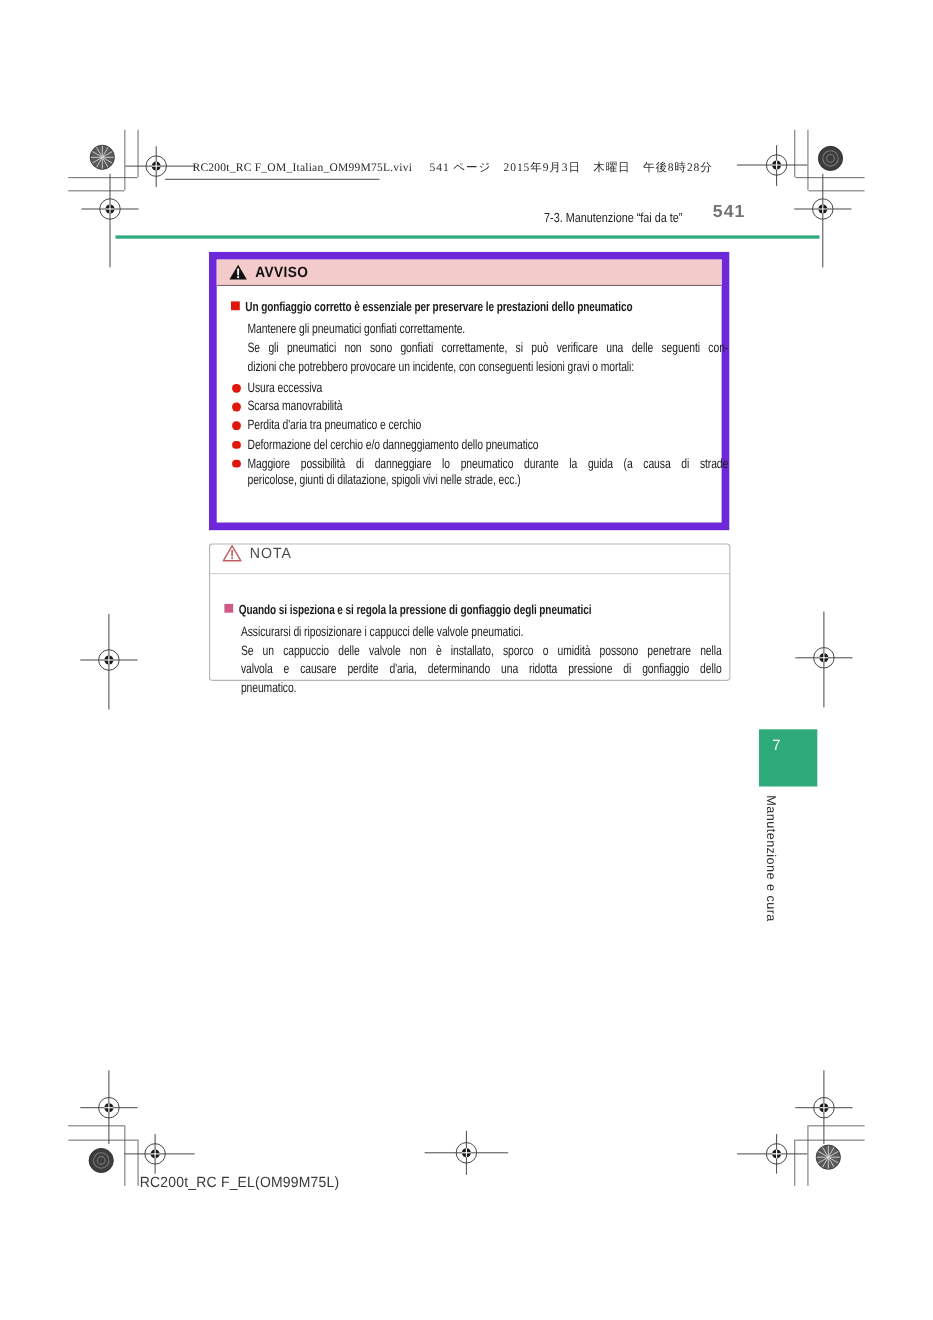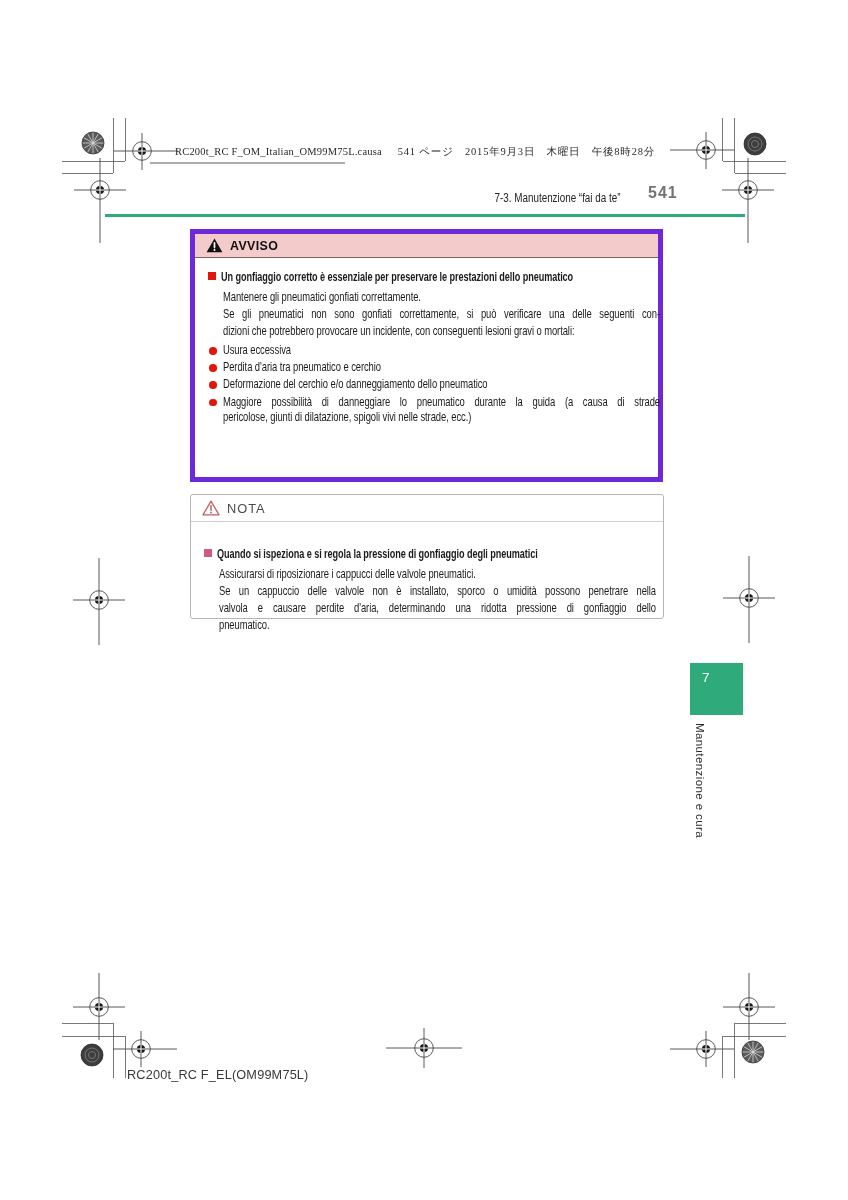--- a/index.html
+++ b/index.html
@@ -37,21 +37,21 @@
   
   .cond {
     width:575px; transform:scaleX(0.76); transform-origin:0 0;
     font-size:12.4px; line-height:17px; letter-spacing:-0.1px; white-space:normal;
   }
   .jl { text-align:justify; text-align-last:justify; }
 
   
   .warning-box {
     position:absolute; left:190px; top:229px; width:473px; height:253px;
-    border:5px solid #6d28d9; box-sizing:border-box; background:#fff;
+    border:7px solid #6d28d9; box-sizing:border-box; background:#fff;
   }
   .warning-head {
     height:23px; background:var(--warning_band_pink);
     border-bottom:1px solid #7d6464;
     display:flex; align-items:center; gap:7px; padding-left:11px;
   }
   .warning-head .ttl {
     font-weight:bold; font-size:13.5px; letter-spacing:0.4px; color:#0f0f0f;
     transform:scaleX(0.92); transform-origin:0 50%;
   }
@@ -69,21 +69,21 @@
     border-radius:50%; background:var(--warning_red);
   }
   ul.dots .cond { margin-left:28px; line-height:15.2px; }
 
   
   .nota-box {
     position:absolute; left:190px; top:494px; width:474px; height:125px;
     border:1px solid #b5b5b5; border-radius:3px; box-sizing:border-box; background:#fff;
   }
   .nota-head {
-    height:26px; display:flex; align-items:center; gap:7px; padding-left:11px;
+    height:26px; display:flex; gap:7px; padding-left:11px;
     border-bottom:1px solid #cfcfcf;
   }
   .nota-head .ttl {
     font-size:13.5px; color:#4a4a4a; letter-spacing:1px;
     transform:scaleX(0.95); transform-origin:0 50%;
   }
   .nota-box .sq-heading { margin-top:24px; }
 
   
   .chapter-tab {
@@ -185,21 +185,21 @@
       <use href="#reg" transform="translate(749,1007)"></use>
     </g>
 
     <use href="#pinwheel" transform="translate(93,143)"></use>
     <use href="#target" transform="translate(755,144)"></use>
     <use href="#target" transform="translate(92,1055)"></use>
     <use href="#pinwheel" transform="translate(753,1052)"></use>
   </svg>
 
   <div class="proof-header">
-    <span class="file">RC200t_RC F_OM_Italian_OM99M75L.causa</span>
+    <span class="file">RC200t_RC F_OM_Italian_OM99M75L.vivi</span>
     <span class="meta">541 ページ　2015年9月3日　木曜日　午後8時28分</span>
   </div>
 
   <div class="sec-title">7-3. Manutenzione “fai da te”</div>
   <div class="page-num">541</div>
   <div class="green-rule"></div>
 
   <div class="warning-box">
     <div class="warning-head">
       <svg width="17" height="15" viewBox="0 0 17 15">
@@ -222,20 +222,26 @@
       <ul class="dots">
         <li>
           <span class="dot"></span>
           <div class="cond">
               <div>Usura eccessiva</div>
             </div>
         </li>
         <li>
           <span class="dot"></span>
           <div class="cond">
+              <div>Scarsa manovrabilità</div>
+            </div>
+        </li>
+        <li>
+          <span class="dot"></span>
+          <div class="cond">
               <div>Perdita d'aria tra pneumatico e cerchio</div>
             </div>
         </li>
         <li>
           <span class="dot"></span>
           <div class="cond">
               <div>Deformazione del cerchio e/o danneggiamento dello pneumatico</div>
             </div>
         </li>
         <li>

